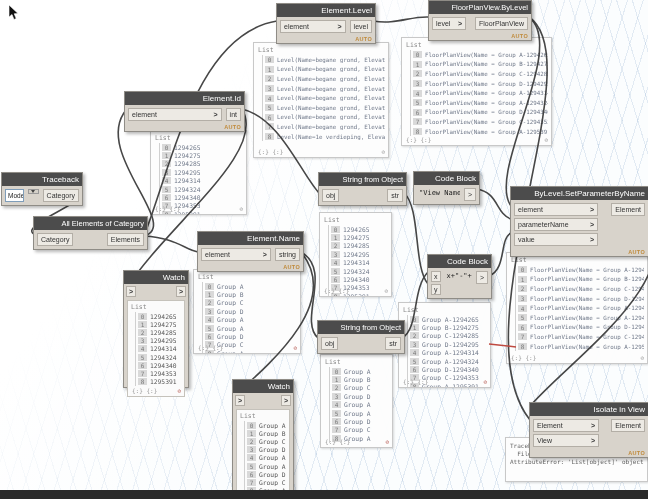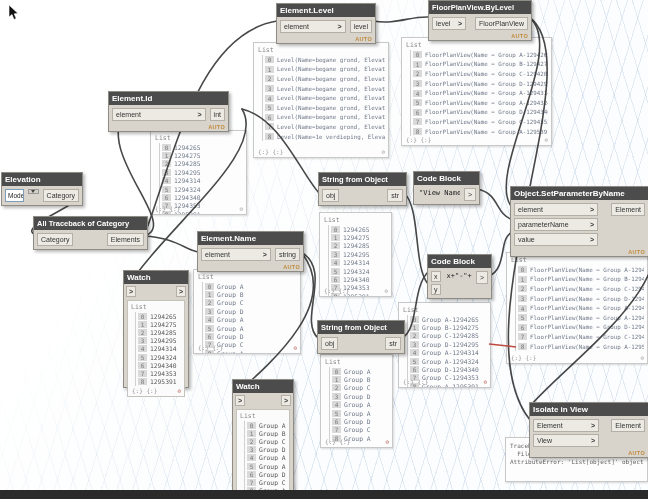--- a/index.html
+++ b/index.html
@@ -6,21 +6,21 @@
   #canvas{position:relative;width:648px;height:499px;overflow:hidden;background:#fff;font-family:"Liberation Sans",sans-serif;}
   .bg{position:absolute;inset:0;background:
     repeating-linear-gradient(73deg, rgba(125,160,200,.20) 0 1px, transparent 1px 15px),
     repeating-linear-gradient(-73deg, rgba(125,160,200,.20) 0 1px, transparent 1px 15px),
     #fbfdfe;}
   .bgfade{position:absolute;inset:0;background:linear-gradient(128deg,#fff 0%,#fff 28%,rgba(255,255,255,0) 60%);}
   .wires{position:absolute;left:0;top:0;pointer-events:none;}
   .wires path{pointer-events:stroke;}
 
   .node{position:absolute;background:#d8d3cb;border:1px solid #8f8c86;box-shadow:2px 2px 3px rgba(0,0,0,.28);}
-  .nh{background:#4c4c4c;color:#fff;font-size:8px;font-weight:bold;text-align:left;padding:2px 3px;line-height:9px;white-space:nowrap;overflow:hidden;}
+  .nh{background:#4c4c4c;color:#fff;font-size:8px;font-weight:normal;text-align:right;padding:2px 3px;line-height:9px;white-space:nowrap;overflow:hidden;}
   .nb{position:relative;padding:3px;display:flex;justify-content:space-between;align-items:flex-start;gap:4px;}
   .nb.lac{padding-bottom:10px;}
   .pin{background:#edeae4;border:1px solid #b3aea6;font-size:7px;color:#333;padding:1px 3px;line-height:9px;white-space:nowrap;box-sizing:border-box;}
   .pin.in{display:flex;justify-content:space-between;flex:1;}
   .pin.out{text-align:right;}
   .chev{font-weight:bold;margin-left:4px;}
   .lacing{position:absolute;bottom:1px;right:3px;font-size:5.5px;color:#c08b3c;font-weight:bold;letter-spacing:.3px;}
   .col{display:flex;flex-direction:column;gap:2px;flex:1;}
   .code{font-family:"DejaVu Sans Mono",monospace;font-size:7px;color:#222;padding:1px 2px;white-space:nowrap;overflow:hidden;}
 
@@ -450,39 +450,39 @@
     <path d="M404,193 C421,208 413,266 428,284"></path>
     <path d="M402,338 C419,329 412,288 428,272"></path>
     <path d="M301,252 C333,270 298,320 318,338"></path>
     <path d="M301,252 C342,302 272,362 234,396"></path>
     <path d="M646,208 C692,278 574,356 531,405"></path>
   </g>
   <path d="M489,344 L516,347" stroke="#bf4a41" stroke-width="1.5"></path>
 </svg>
 
 <div class="node" style="left:1px;top:172px;width:80px;">
-  <div class="nh">Elevation</div>
+  <div class="nh">Traceback</div>
   <div class="nb">
     <span class="dd">Model Groups</span>
     <span class="ddbtn">
           <span class="tri"></span>
         </span>
     <span class="pin out">Category</span>
   </div>
 </div>
 
 <div class="node" style="left:33px;top:216px;width:113px;">
-  <div class="nh" style="font-size:7.5px;">All Traceback of Category</div>
+  <div class="nh" style="font-size:7.5px;">All Elements of Category</div>
   <div class="nb">
     <span class="pin">Category</span>
     <span class="pin out">Elements</span>
   </div>
 </div>
 
-<div class="node" style="left:108px;top:91px;width:119px;">
+<div class="node" style="left:124px;top:91px;width:119px;">
   <div class="nh">Element.Id</div>
   <div class="nb lac">
     <span class="pin in">
           <span>element</span>
           <span class="chev">&gt;</span>
         </span>
     <span class="pin out">int</span>
     <span class="lacing">AUTO</span>
   </div>
 </div>
@@ -586,21 +586,21 @@
 
 <div class="node" style="left:413px;top:171px;width:65px;">
   <div class="nh">Code Block</div>
   <div class="nb">
     <span class="code">"View Name";</span>
     <span class="pin out">&gt;</span>
   </div>
 </div>
 
 <div class="node" style="left:510px;top:186px;width:137px;">
-  <div class="nh">Object.SetParameterByName</div>
+  <div class="nh">ByLevel.SetParameterByName</div>
   <div class="nb lac">
     <div class="col" style="max-width:84px;">
       <span class="pin in">
             <span>element</span>
             <span class="chev">&gt;</span>
           </span>
       <span class="pin in">
             <span>parameterName</span>
             <span class="chev">&gt;</span>
           </span>

